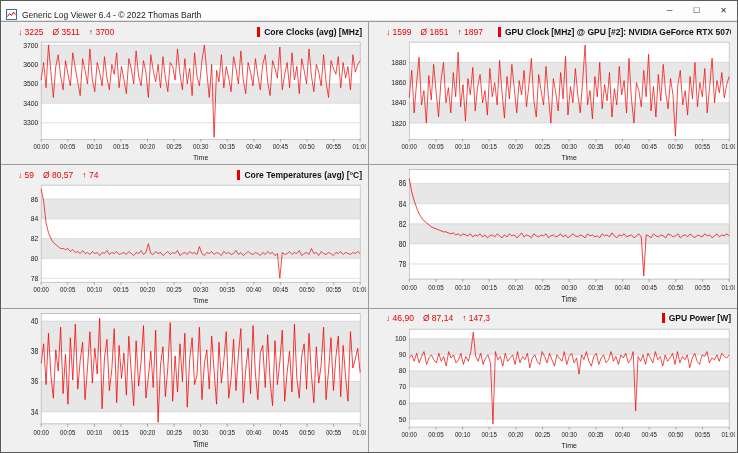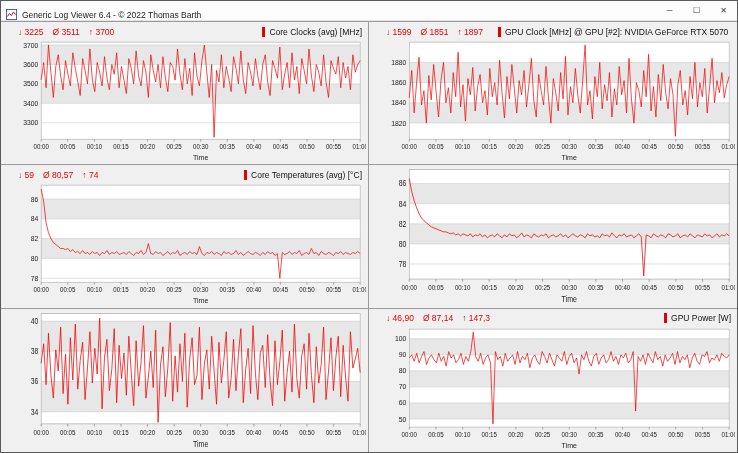--- a/index.html
+++ b/index.html
@@ -30,21 +30,21 @@
     box-sizing:border-box;border-right:1px solid #9b9b9b;border-bottom:1px solid #9b9b9b;
     background:#f0f0f0;display:flex;flex-direction:column;min-height:0;min-width:0;
     padding:1px 2px 0 12px;
   }
   .panel:nth-child(2n){border-right:none;}
   .panel:nth-child(n+5){border-bottom:none;}
   .ph{flex:0 0 15px;display:flex;align-items:center;justify-content:space-between;
       padding:1px 4px 0 5px;overflow:hidden;}
   .stats{color:#e60000;font-size:8.5px;white-space:nowrap;flex:0 0 auto;}
   .stats span{margin-right:9px;}
-  .ttl{display:flex;align-items:center;font-size:8.5px;font-weight:normal;color:#111;
+  .ttl{display:flex;align-items:center;font-size:8.5px;font-weight:bold;color:#111;
        white-space:nowrap;overflow:hidden;margin-left:6px;}
   .lg{width:3px;height:10px;background:#e60000;margin-right:4px;flex:0 0 3px;display:inline-block;}
   svg.plot{flex:1;width:100%;min-height:0;display:block;}
   svg.plot text{font-family:"Liberation Sans",sans-serif;}
 </style>
 </head>
 <body>
 
 <div class="window">
   <div class="titlebar">

